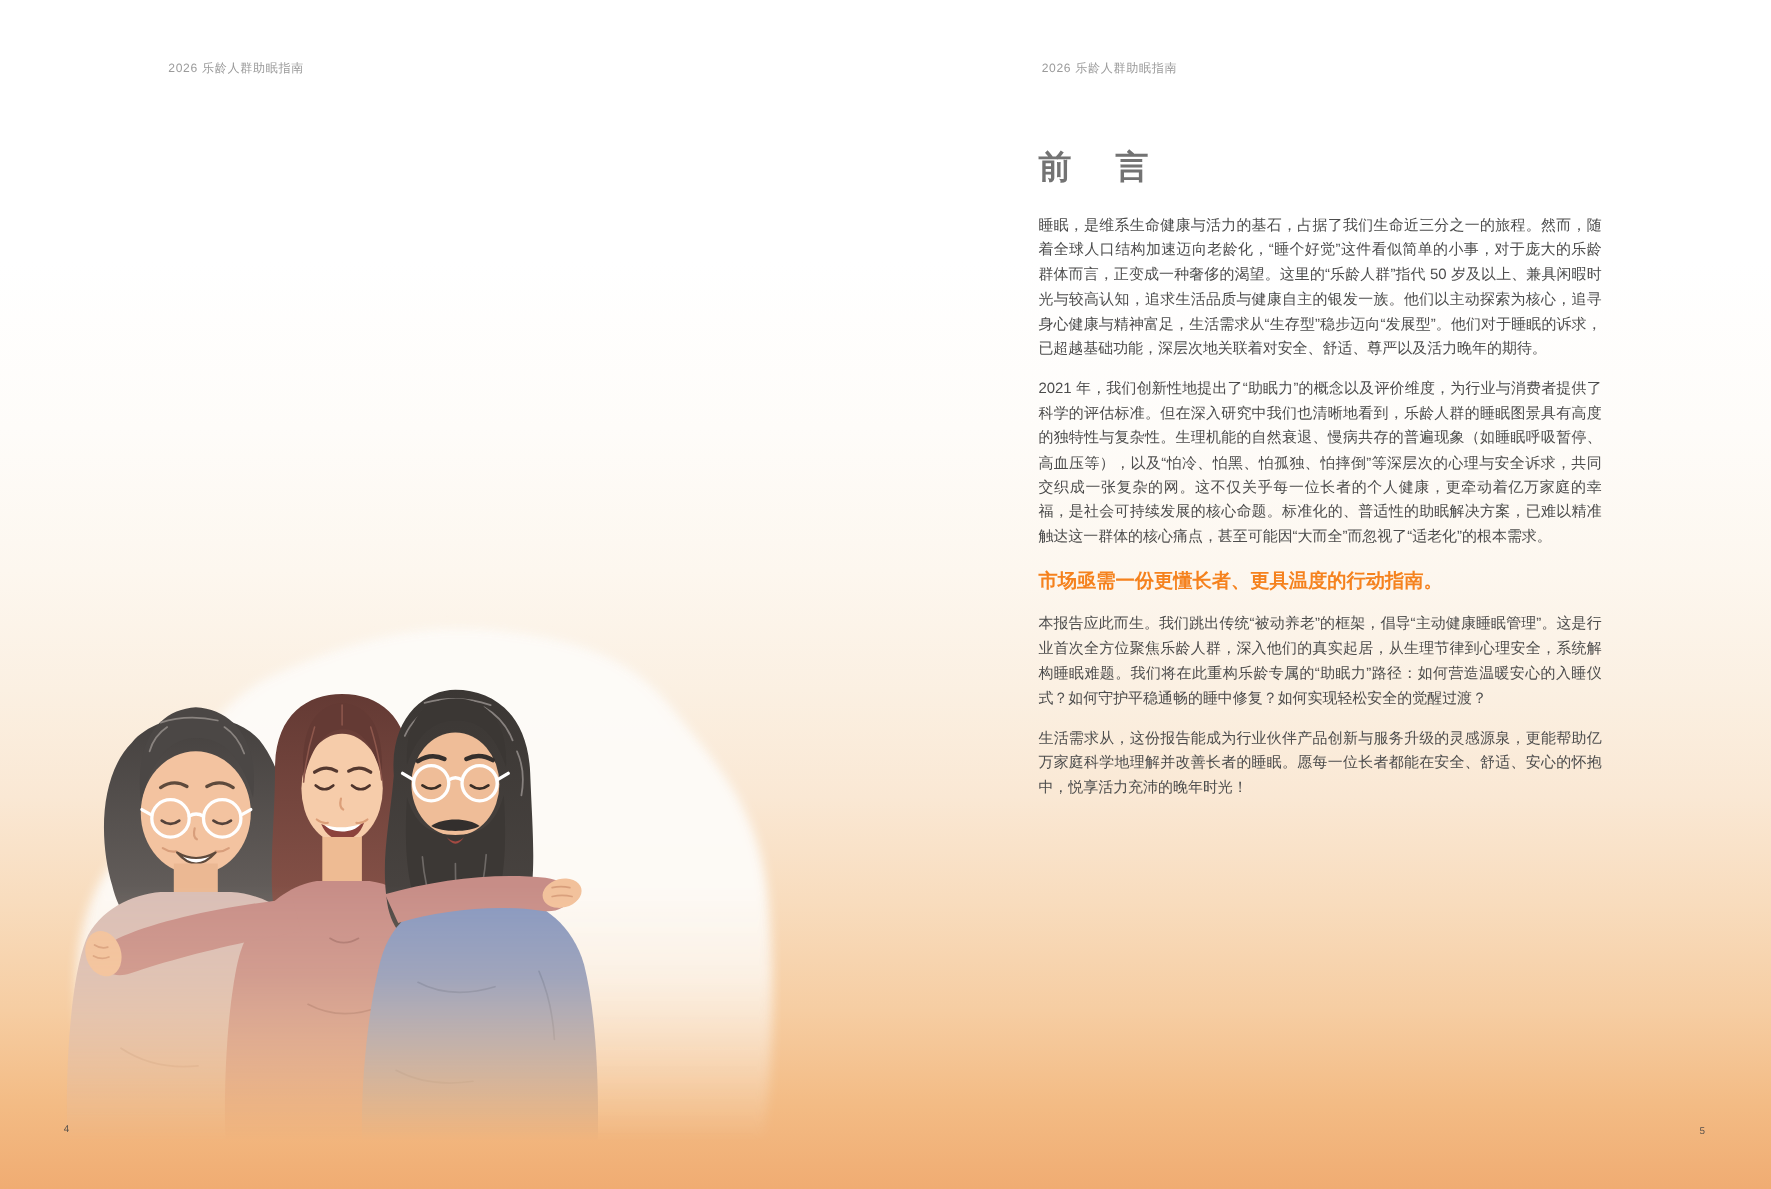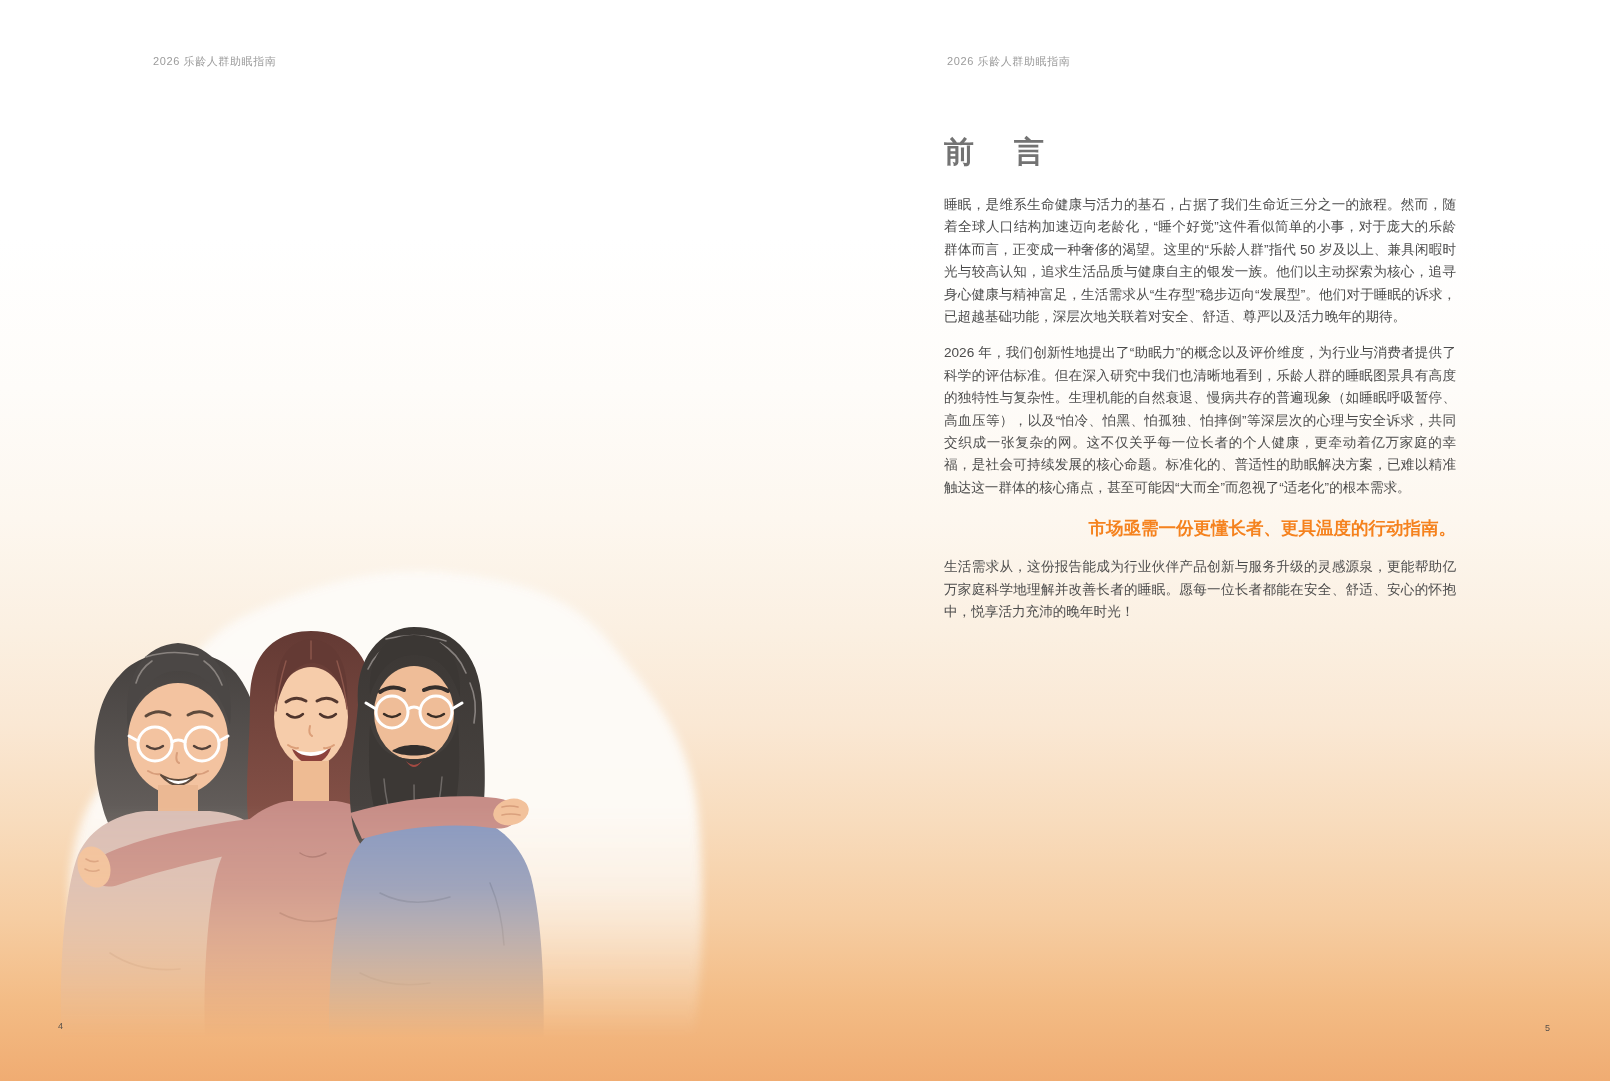--- a/index.html
+++ b/index.html
@@ -29,21 +29,21 @@
   }
   .content-col{
     position:absolute;left:139px;top:194px;width:512px;
     font-size:13.6px;line-height:22.4px;color:#4c4c4c;
     text-align:justify;
   }
   .content-col p{margin:0 0 14px 0;}
   .highlight{
     margin:17px 0 16px 0 !important;
     font-size:17.5px;line-height:24px;font-weight:700;color:#f5821e;
-    text-align:right;
+    text-align:left;
   }
   .illustration{
     position:absolute;left:50px;top:553px;width:660px;height:505px;
     -webkit-mask-image:linear-gradient(180deg,rgba(0,0,0,1) 0%,rgba(0,0,0,1) 50%,rgba(0,0,0,.78) 66%,rgba(0,0,0,.38) 81%,rgba(0,0,0,0) 96%);
     mask-image:linear-gradient(180deg,rgba(0,0,0,1) 0%,rgba(0,0,0,1) 50%,rgba(0,0,0,.78) 66%,rgba(0,0,0,.38) 81%,rgba(0,0,0,0) 96%);
   }
 </style>
 </head>
 <body>
 
@@ -137,19 +137,20 @@
 
   <div class="page-number pn-left">4</div>
 </div>
 
 <div class="page page-right">
   <div class="running-header rh-right">2026 乐龄人群助眠指南</div>
   <h1 class="doc-title">前　言</h1>
 
   <div class="content-col">
     <p>睡眠，是维系生命健康与活力的基石，占据了我们生命近三分之一的旅程。然而，随着全球人口结构加速迈向老龄化，“睡个好觉”这件看似简单的小事，对于庞大的乐龄群体而言，正变成一种奢侈的渴望。这里的“乐龄人群”指代 50 岁及以上、兼具闲暇时光与较高认知，追求生活品质与健康自主的银发一族。他们以主动探索为核心，追寻身心健康与精神富足，生活需求从“生存型”稳步迈向“发展型”。他们对于睡眠的诉求，已超越基础功能，深层次地关联着对安全、舒适、尊严以及活力晚年的期待。</p>
-    <p>2026 年，我们创新性地提出了“助眠力”的概念以及评价维度，为行业与消费者提供了科学的评估标准。但在深入研究中我们也清晰地看到，乐龄人群的睡眠图景具有高度的独特性与复杂性。生理机能的自然衰退、慢病共存的普遍现象（如睡眠呼吸暂停、高血压等），以及“怕冷、怕黑、怕孤独、怕摔倒”等深层次的心理与安全诉求，共同交织成一张复杂的网。这不仅关乎每一位长者的个人健康，更牵动着亿万家庭的幸福，是社会可持续发展的核心命题。标准化的、普适性的助眠解决方案，已难以精准触达这一群体的核心痛点，甚至可能因“大而全”而忽视了“适老化”的根本需求。</p>
+    <p>2021 年，我们创新性地提出了“助眠力”的概念以及评价维度，为行业与消费者提供了科学的评估标准。但在深入研究中我们也清晰地看到，乐龄人群的睡眠图景具有高度的独特性与复杂性。生理机能的自然衰退、慢病共存的普遍现象（如睡眠呼吸暂停、高血压等），以及“怕冷、怕黑、怕孤独、怕摔倒”等深层次的心理与安全诉求，共同交织成一张复杂的网。这不仅关乎每一位长者的个人健康，更牵动着亿万家庭的幸福，是社会可持续发展的核心命题。标准化的、普适性的助眠解决方案，已难以精准触达这一群体的核心痛点，甚至可能因“大而全”而忽视了“适老化”的根本需求。</p>
     <p class="highlight">市场亟需一份更懂长者、更具温度的行动指南。</p>
+    <p>本报告应此而生。我们跳出传统“被动养老”的框架，倡导“主动健康睡眠管理”。这是行业首次全方位聚焦乐龄人群，深入他们的真实起居，从生理节律到心理安全，系统解构睡眠难题。我们将在此重构乐龄专属的“助眠力”路径：如何营造温暖安心的入睡仪式？如何守护平稳通畅的睡中修复？如何实现轻松安全的觉醒过渡？</p>
     <p>生活需求从，这份报告能成为行业伙伴产品创新与服务升级的灵感源泉，更能帮助亿万家庭科学地理解并改善长者的睡眠。愿每一位长者都能在安全、舒适、安心的怀抱中，悦享活力充沛的晚年时光！</p>
   </div>
 
   <div class="page-number pn-right">5</div>
 </div>
 
 </body></html>

